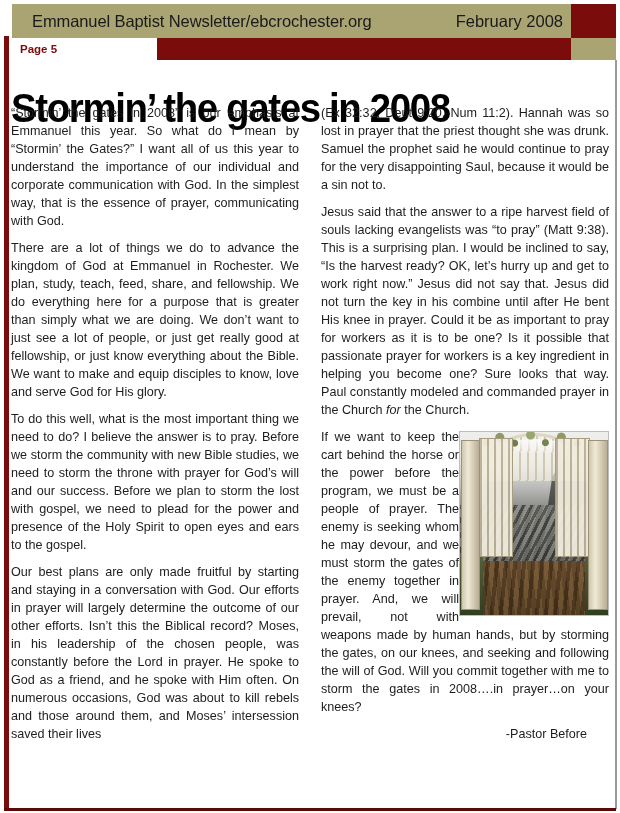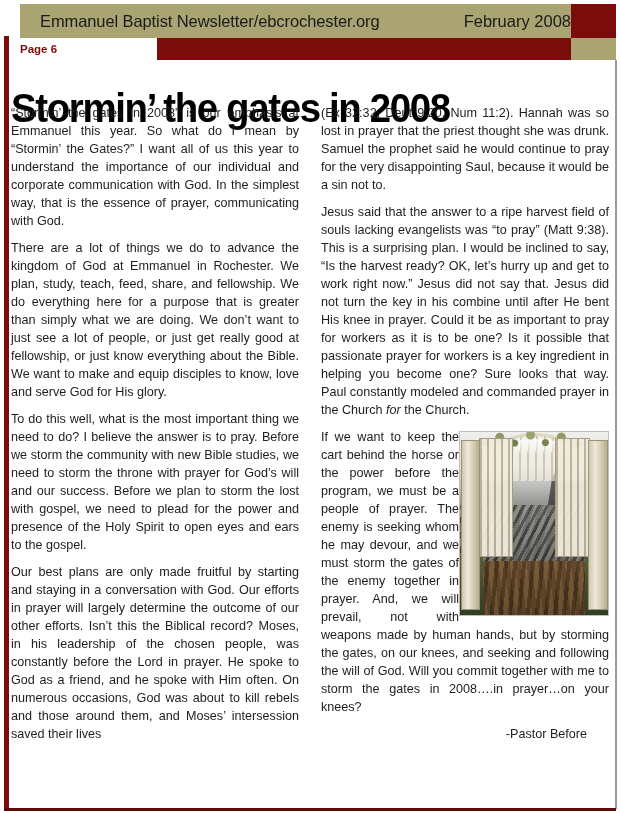--- a/index.html
+++ b/index.html
@@ -37,21 +37,21 @@
   .frame-right-thin {
     position: absolute;
     right: 3px; top: 60px;
     width: 2px; height: 749px;
     background: #9a9a9a;
   }
 
   
   .masthead {
     position: absolute;
-    left: 20px; top: 4px;
+    left: 12px; top: 4px;
     width: 567px; height: 34px;
     background: #a9a472;
     display: flex;
     align-items: center;
     justify-content: space-between;
     padding: 0 16px 0 20px;
   }
   .masthead-title {
     font-size: 16.5px;
     color: #1a1a1a;
@@ -271,21 +271,21 @@
 <div id="page">
 
   <div class="masthead">
     <span class="masthead-title">Emmanuel Baptist Newsletter/ebcrochester.org</span>
     <span class="masthead-date">February 2008</span>
   </div>
   <div class="masthead-corner-red"></div>
 
   <div class="pagenum-band"></div>
   <div class="pagenum-box">
-    <span class="pagenum-text">Page 6</span>
+    <span class="pagenum-text">Page 5</span>
   </div>
   <div class="band-corner-olive"></div>
 
   <div class="frame-left"></div>
   <div class="frame-right-thin"></div>
   <div class="frame-bottom"></div>
 
   <h1 class="headline">Stormin’ the gates in 2008</h1>
 
   <div class="columns">

